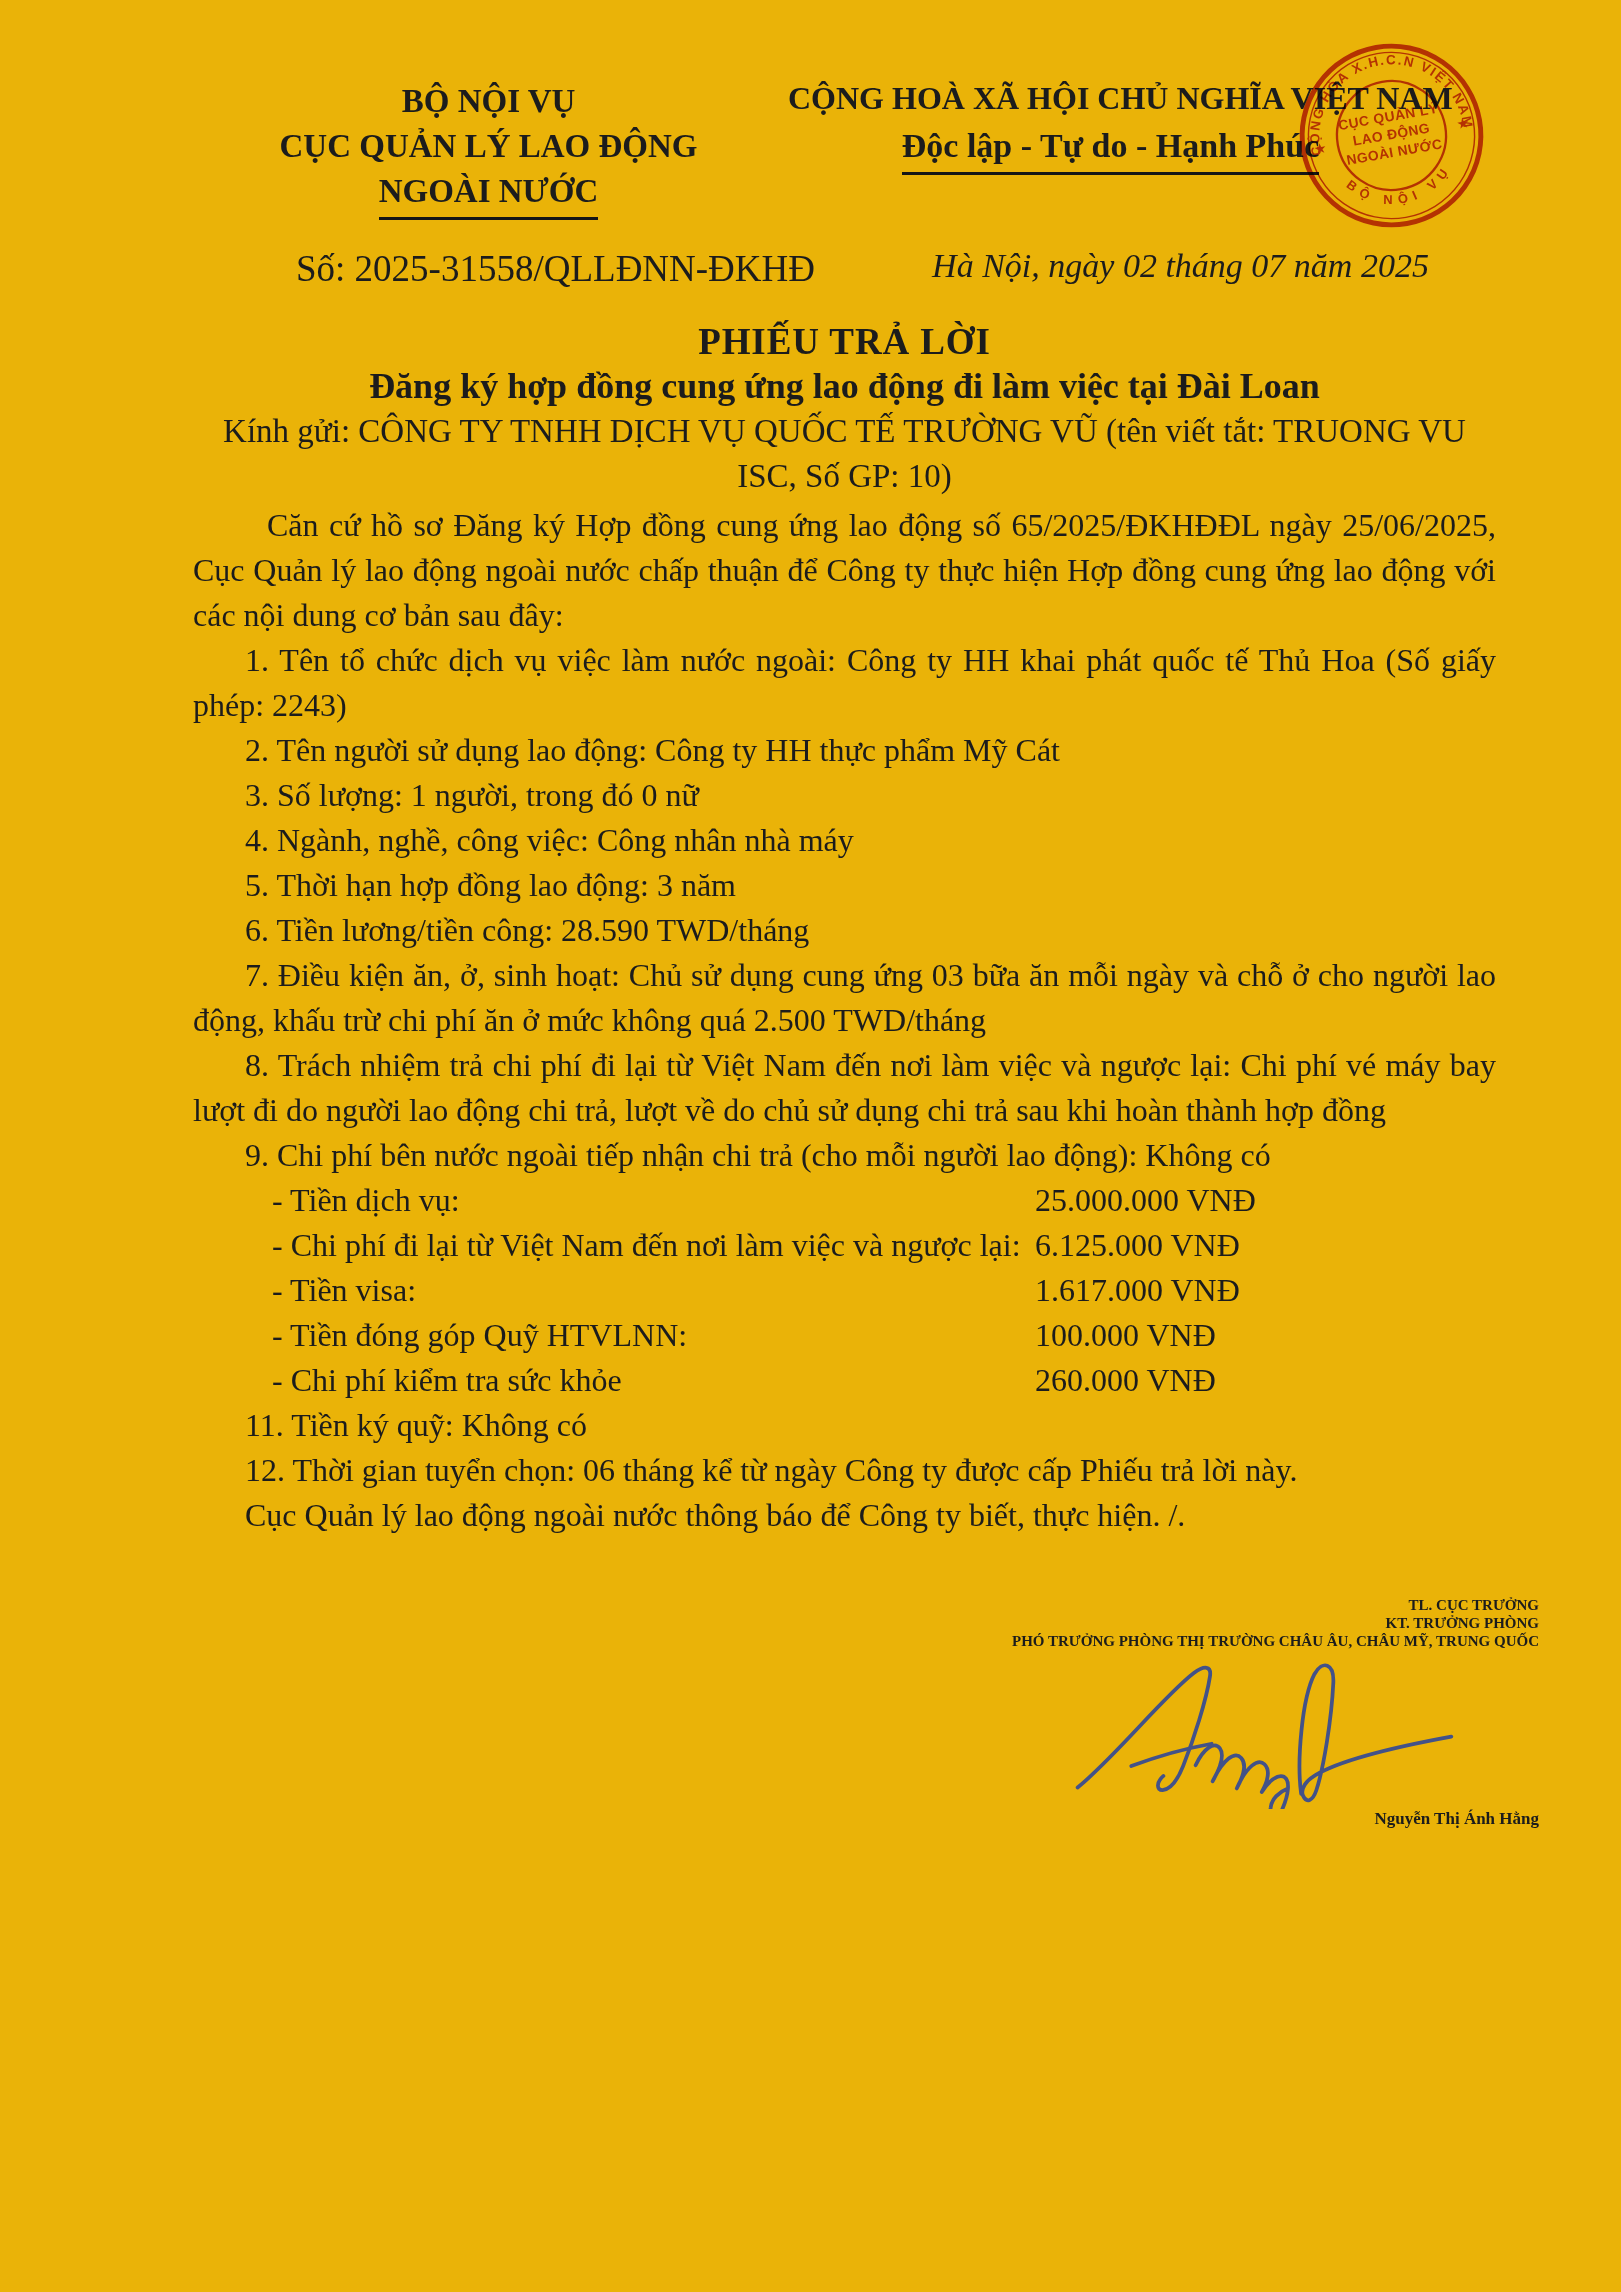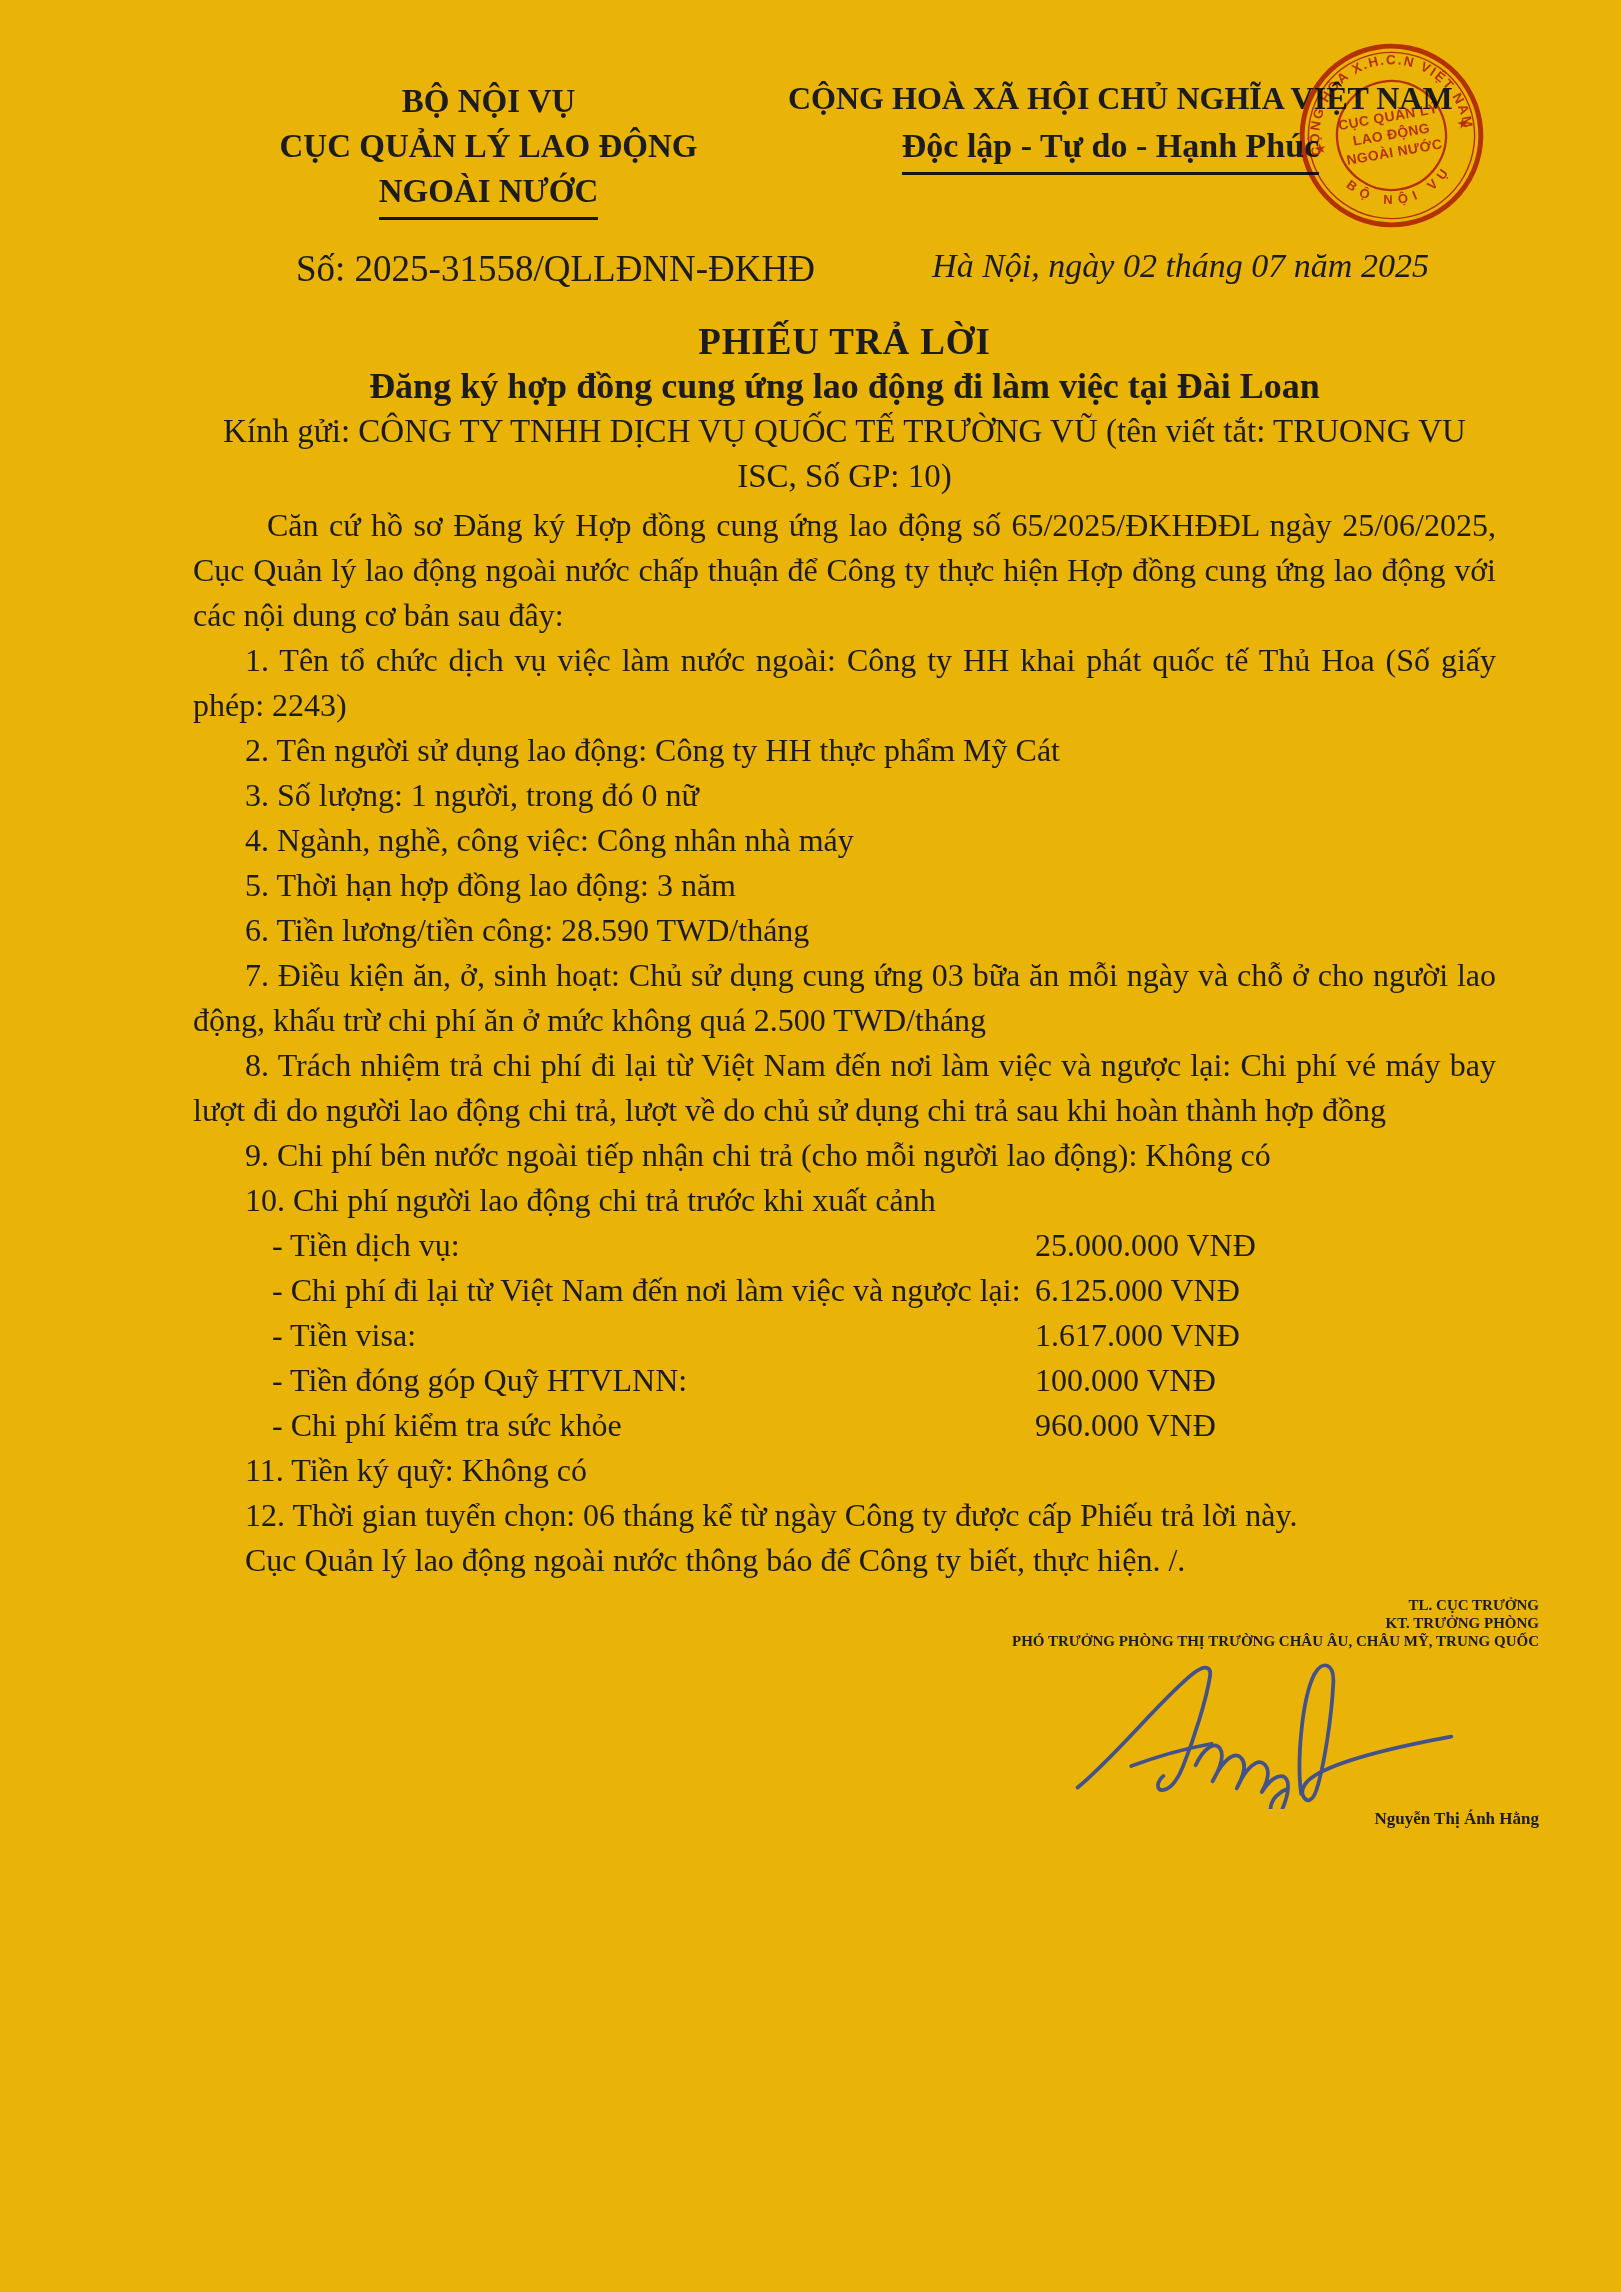--- a/index.html
+++ b/index.html
@@ -94,41 +94,40 @@
     <p class="indent-lg">Căn cứ hồ sơ Đăng ký Hợp đồng cung ứng lao động số 65/2025/ĐKHĐĐL ngày 25/06/2025, Cục Quản lý lao động ngoài nước chấp thuận để Công ty thực hiện Hợp đồng cung ứng lao động với các nội dung cơ bản sau đây:</p>
     <p class="indent">1. Tên tổ chức dịch vụ việc làm nước ngoài: Công ty HH khai phát quốc tế Thủ Hoa (Số giấy phép: 2243)</p>
     <p class="indent">2. Tên người sử dụng lao động: Công ty HH thực phẩm Mỹ Cát</p>
     <p class="indent">3. Số lượng: 1 người, trong đó 0 nữ</p>
     <p class="indent">4. Ngành, nghề, công việc: Công nhân nhà máy</p>
     <p class="indent">5. Thời hạn hợp đồng lao động: 3 năm</p>
     <p class="indent">6. Tiền lương/tiền công: 28.590 TWD/tháng</p>
     <p class="indent">7. Điều kiện ăn, ở, sinh hoạt: Chủ sử dụng cung ứng 03 bữa ăn mỗi ngày và chỗ ở cho người lao động, khấu trừ chi phí ăn ở mức không quá 2.500 TWD/tháng</p>
     <p class="indent">8. Trách nhiệm trả chi phí đi lại từ Việt Nam đến nơi làm việc và ngược lại: Chi phí vé máy bay lượt đi do người lao động chi trả, lượt về do chủ sử dụng chi trả sau khi hoàn thành hợp đồng</p>
     <p class="indent">9. Chi phí bên nước ngoài tiếp nhận chi trả (cho mỗi người lao động): Không có</p>
-    <p class="indent">10. Chi phí người lao động chi trả trước khi xuất cảnh</p>
 
     <div class="fee-row">
       <span class="fee-label">- Tiền dịch vụ:</span>
       <span class="fee-value">25.000.000 VNĐ</span>
     </div>
     <div class="fee-row">
       <span class="fee-label">- Chi phí đi lại từ Việt Nam đến nơi làm việc và ngược lại:</span>
       <span class="fee-value">6.125.000 VNĐ</span>
     </div>
     <div class="fee-row">
       <span class="fee-label">- Tiền visa:</span>
       <span class="fee-value">1.617.000 VNĐ</span>
     </div>
     <div class="fee-row">
       <span class="fee-label">- Tiền đóng góp Quỹ HTVLNN:</span>
       <span class="fee-value">100.000 VNĐ</span>
     </div>
     <div class="fee-row">
       <span class="fee-label">- Chi phí kiểm tra sức khỏe</span>
-      <span class="fee-value">960.000 VNĐ</span>
+      <span class="fee-value">260.000 VNĐ</span>
     </div>
 
     <p class="indent">11. Tiền ký quỹ: Không có</p>
     <p class="indent">12. Thời gian tuyển chọn: 06 tháng kể từ ngày Công ty được cấp Phiếu trả lời này.</p>
     <p class="indent">Cục Quản lý lao động ngoài nước thông báo để Công ty biết, thực hiện. /.</p>
   </div>
 
   <div class="abs sig-block">
     <div class="sig-line">TL. CỤC TRƯỞNG</div>
     <div class="sig-line">KT. TRƯỞNG PHÒNG</div>

